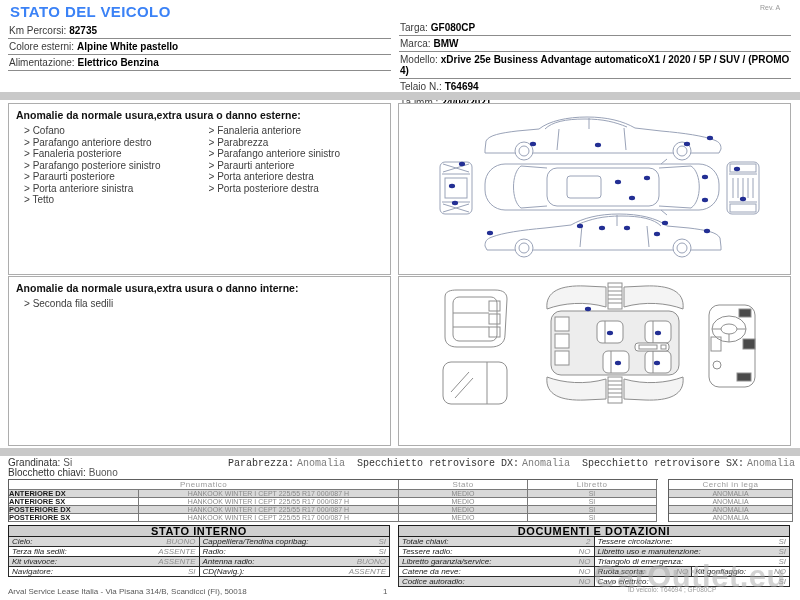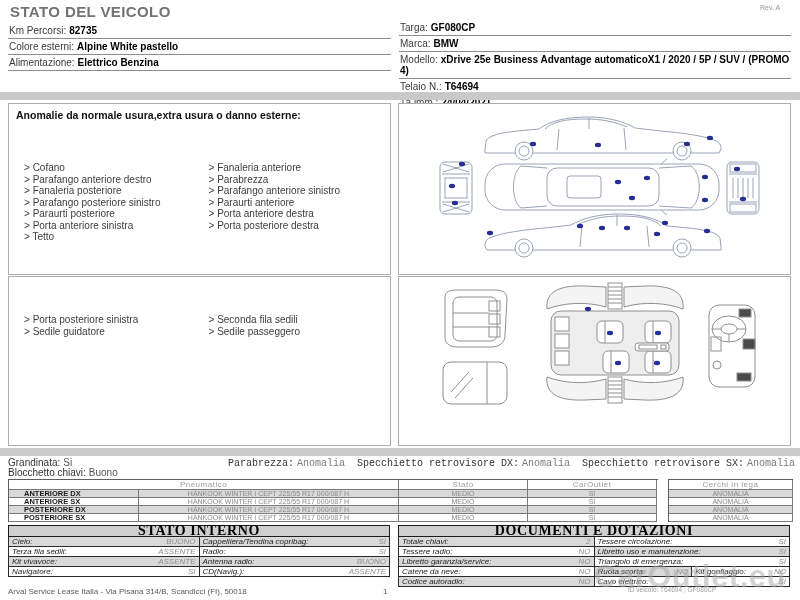--- a/index.html
+++ b/index.html
@@ -5,21 +5,21 @@
   html,body{margin:0;padding:0;}
   body{
     width:800px;height:600px;position:relative;overflow:hidden;
     background:#ffffff;color:#222;
     font-family:"Liberation Sans", sans-serif;
     -webkit-font-smoothing:antialiased;
   }
   .abs{position:absolute;}
 
   
-  #page-title{left:10px;top:3px;font-size:15px;font-weight:bold;color:#737373;letter-spacing:.4px;}
+  #page-title{left:10px;top:3px;font-size:15px;font-weight:bold;color:#3b82f6;letter-spacing:.4px;}
   #rev-label{left:760px;top:4px;font-size:7px;color:#979797;}
   .fields{font-size:10px;}
   .fields-left{left:8px;top:23px;width:383px;}
   .fields-right{left:399px;top:20px;width:392px;}
   .frow{border-bottom:1px solid #8c8c8c;padding:2px 1px 2px 1px;line-height:11px;}
   .frow .lbl{color:#3a3a3a;}
   .frow .val{font-weight:bold;color:#000;margin-left:3px;}
 
   .hr-bar{left:0;width:800px;height:8px;background:#c9c9c9;}
   #bar-top{top:92px;}
@@ -27,51 +27,51 @@
 
   
   .panel{position:absolute;border:1px solid #adadad;background:#fff;box-sizing:border-box;}
   #panel-ext-list{left:8px;top:103px;width:383px;height:172px;}
   #panel-int-list{left:8px;top:276px;width:383px;height:170px;}
   #panel-ext-diagram{left:398px;top:103px;width:393px;height:172px;}
   #panel-int-diagram{left:398px;top:276px;width:393px;height:170px;}
 
   .anom-title{font-size:10.5px;font-weight:bold;color:#111;padding:5px 7px 4px 7px;}
   .anom-cols{display:flex;padding:0 6px;}
-  .anom-col{width:50%;margin-top:37px;}
+  .anom-col{width:50%;}
   .anom-col ul{margin:0;padding:0 0 0 9px;list-style:none;}
   .anom-col li{font-size:10px;line-height:11.5px;color:#3d3d3d;}
   .anom-col li::before{content:"> ";}
 
   svg{display:block;}
 
   
   #summary-left{left:8px;top:458px;font-size:10px;line-height:10px;color:#333;}
   #summary-left .val{color:#555;margin-left:3px;}
   #summary-right{left:228px;top:458px;display:flex;gap:12px;font-size:10px;color:#333;white-space:nowrap;font-family:Liberation Mono, monospace;}
   #summary-right .val{color:#7b7b7b;margin-left:3px;}
 
   
   .tgrid{position:absolute;display:grid;box-sizing:border-box;border-top:1px solid #5e5e5e;border-left:1px solid #5e5e5e;}
   #tire-table{left:8px;top:479px;width:650px;grid-template-columns:130px 260px 129px 129px;grid-template-rows:10px repeat(4,8px);}
   #rim-table{left:668px;top:479px;width:125px;grid-template-columns:1fr;grid-template-rows:10px repeat(4,8px);}
   .tc{border-right:1px solid #7a7a7a;border-bottom:1px solid #7a7a7a;display:flex;align-items:center;justify-content:center;
       font-size:7px;color:#8a8a8a;overflow:hidden;white-space:nowrap;}
   .tc.head{font-size:8px;color:#9b9b9b;letter-spacing:.5px;}
-  .tc.poslbl{justify-content:flex-start;padding-left:15px;font-size:7.5px;font-weight:bold;color:#1a1a1a;}
+  .tc.poslbl{justify-content:flex-start;padding-left:0;font-size:7.5px;font-weight:bold;color:#1a1a1a;}
   .tc.span2{grid-column:1 / 3;}
   .sh{background:#d9d9d9;}
 
   
   .btable{position:absolute;box-sizing:border-box;}
   #stato-interno{left:8px;top:525px;width:382px;}
   #documenti{left:398px;top:525px;width:392px;}
   .bt-head{height:12px;background:#cfcfcf;border:1px solid #1c1c1c;box-sizing:border-box;
            display:flex;align-items:center;justify-content:center;
-           font-size:14px;font-weight:bold;color:#000;letter-spacing:.6px;line-height:10px;font-family:Liberation Serif, serif;}
+           font-size:11px;font-weight:bold;color:#000;letter-spacing:.6px;line-height:10px;}
   .bt-body{border-left:1px solid #2a2a2a;box-sizing:border-box;}
   .bt-row{display:grid;height:10px;font-style:italic;}
   .cols2{grid-template-columns:1fr 1fr;}
   .cols3{grid-template-columns:2fr 1fr 1fr;}
   .bc{display:flex;justify-content:space-between;align-items:center;padding:0 3px;
       border-right:1px solid #2a2a2a;border-bottom:1px solid #2a2a2a;box-sizing:border-box;
       font-size:8px;line-height:9px;overflow:hidden;white-space:nowrap;}
   .bc .lbl{color:#1f1f1f;}
   .bc .val{color:#8f8f8f;}
 
@@ -140,31 +140,25 @@
       <li>Parafango anteriore sinistro</li>
       <li>Paraurti anteriore</li>
       <li>Porta anteriore destra</li>
       <li>Porta posteriore destra</li>
     </ul>
       </div>
   </div>
 </div>
 
 <div id="panel-int-list" class="panel">
+  <div class="anom-title">Anomalie da normale usura,extra usura o danno interne:</div>
   <div class="anom-cols">
     <div class="anom-col">
         <ul>
-      <li>Porta posteriore sinistra</li>
-      <li>Sedile guidatore</li>
-    </ul>
-      </div>
-    <div class="anom-col">
-        <ul>
       <li>Seconda fila sedili</li>
-      <li>Sedile passeggero</li>
     </ul>
       </div>
   </div>
 </div>
 
 <div id="panel-ext-diagram" class="panel">
   <svg width="391" height="170" viewBox="0 0 391 170">
     <g stroke="#9aa3b8" fill="none" stroke-width="1">
 
       <path d="M86,46 L87,37 C90,31 102,29 118,27 L140,25 C150,17 168,13 188,13 C208,13 224,17 236,24 L262,27 C285,29 305,32 315,36 C321,38 322,41 322,45 L320,49 L86,49 Z"></path>
@@ -312,21 +306,21 @@
 </div>
 <div id="summary-right" class="abs">
   <div><span class="lbl">Parabrezza:</span><span class="val">Anomalia</span></div>
   <div><span class="lbl">Specchietto retrovisore DX:</span><span class="val">Anomalia</span></div>
   <div><span class="lbl">Specchietto retrovisore SX:</span><span class="val">Anomalia</span></div>
 </div>
 
 <div id="tire-table" class="tgrid">
   <div class="tc head span2">Pneumatico</div>
   <div class="tc head">Stato</div>
-  <div class="tc head">CarOutlet</div>
+  <div class="tc head">Libretto</div>
 
   <div class="tc poslbl sh">ANTERIORE DX</div>
   <div class="tc sh">HANKOOK WINTER I CEPT 225/55 R17 000/087 H</div>
   <div class="tc sh">MEDIO</div>
   <div class="tc sh">SI</div>
 
   <div class="tc poslbl">ANTERIORE SX</div>
   <div class="tc">HANKOOK WINTER I CEPT 225/55 R17 000/087 H</div>
   <div class="tc">MEDIO</div>
   <div class="tc">SI</div>

